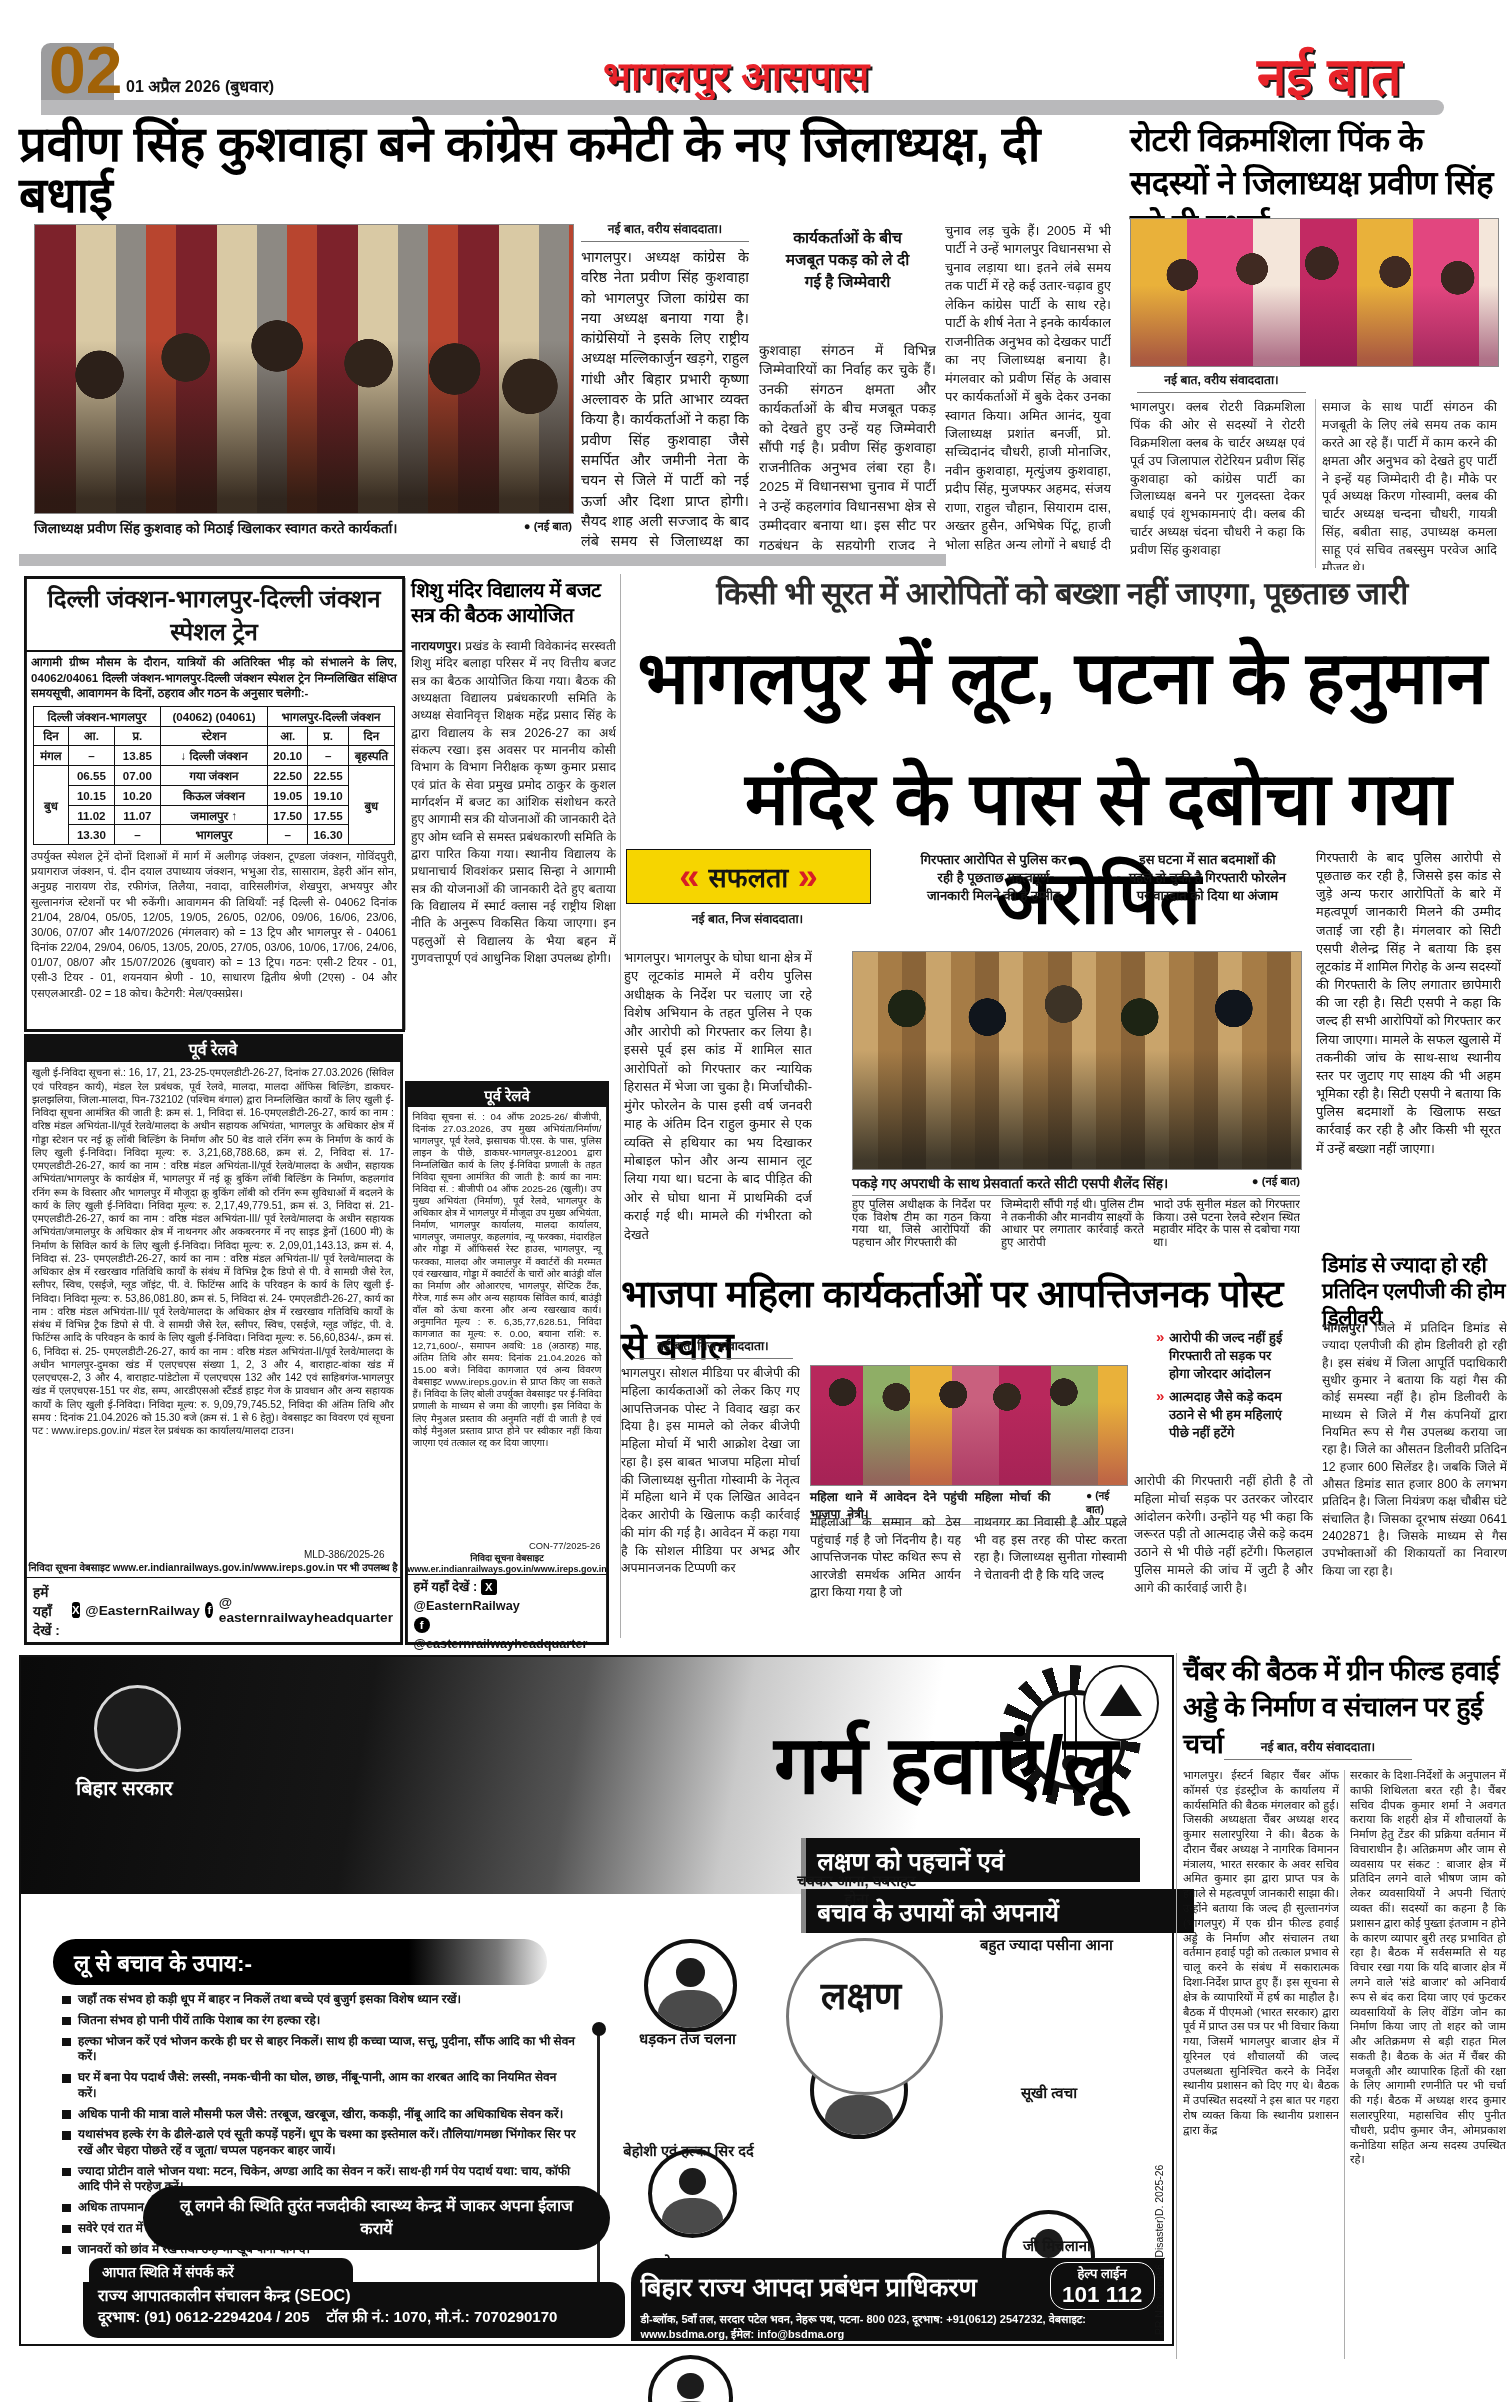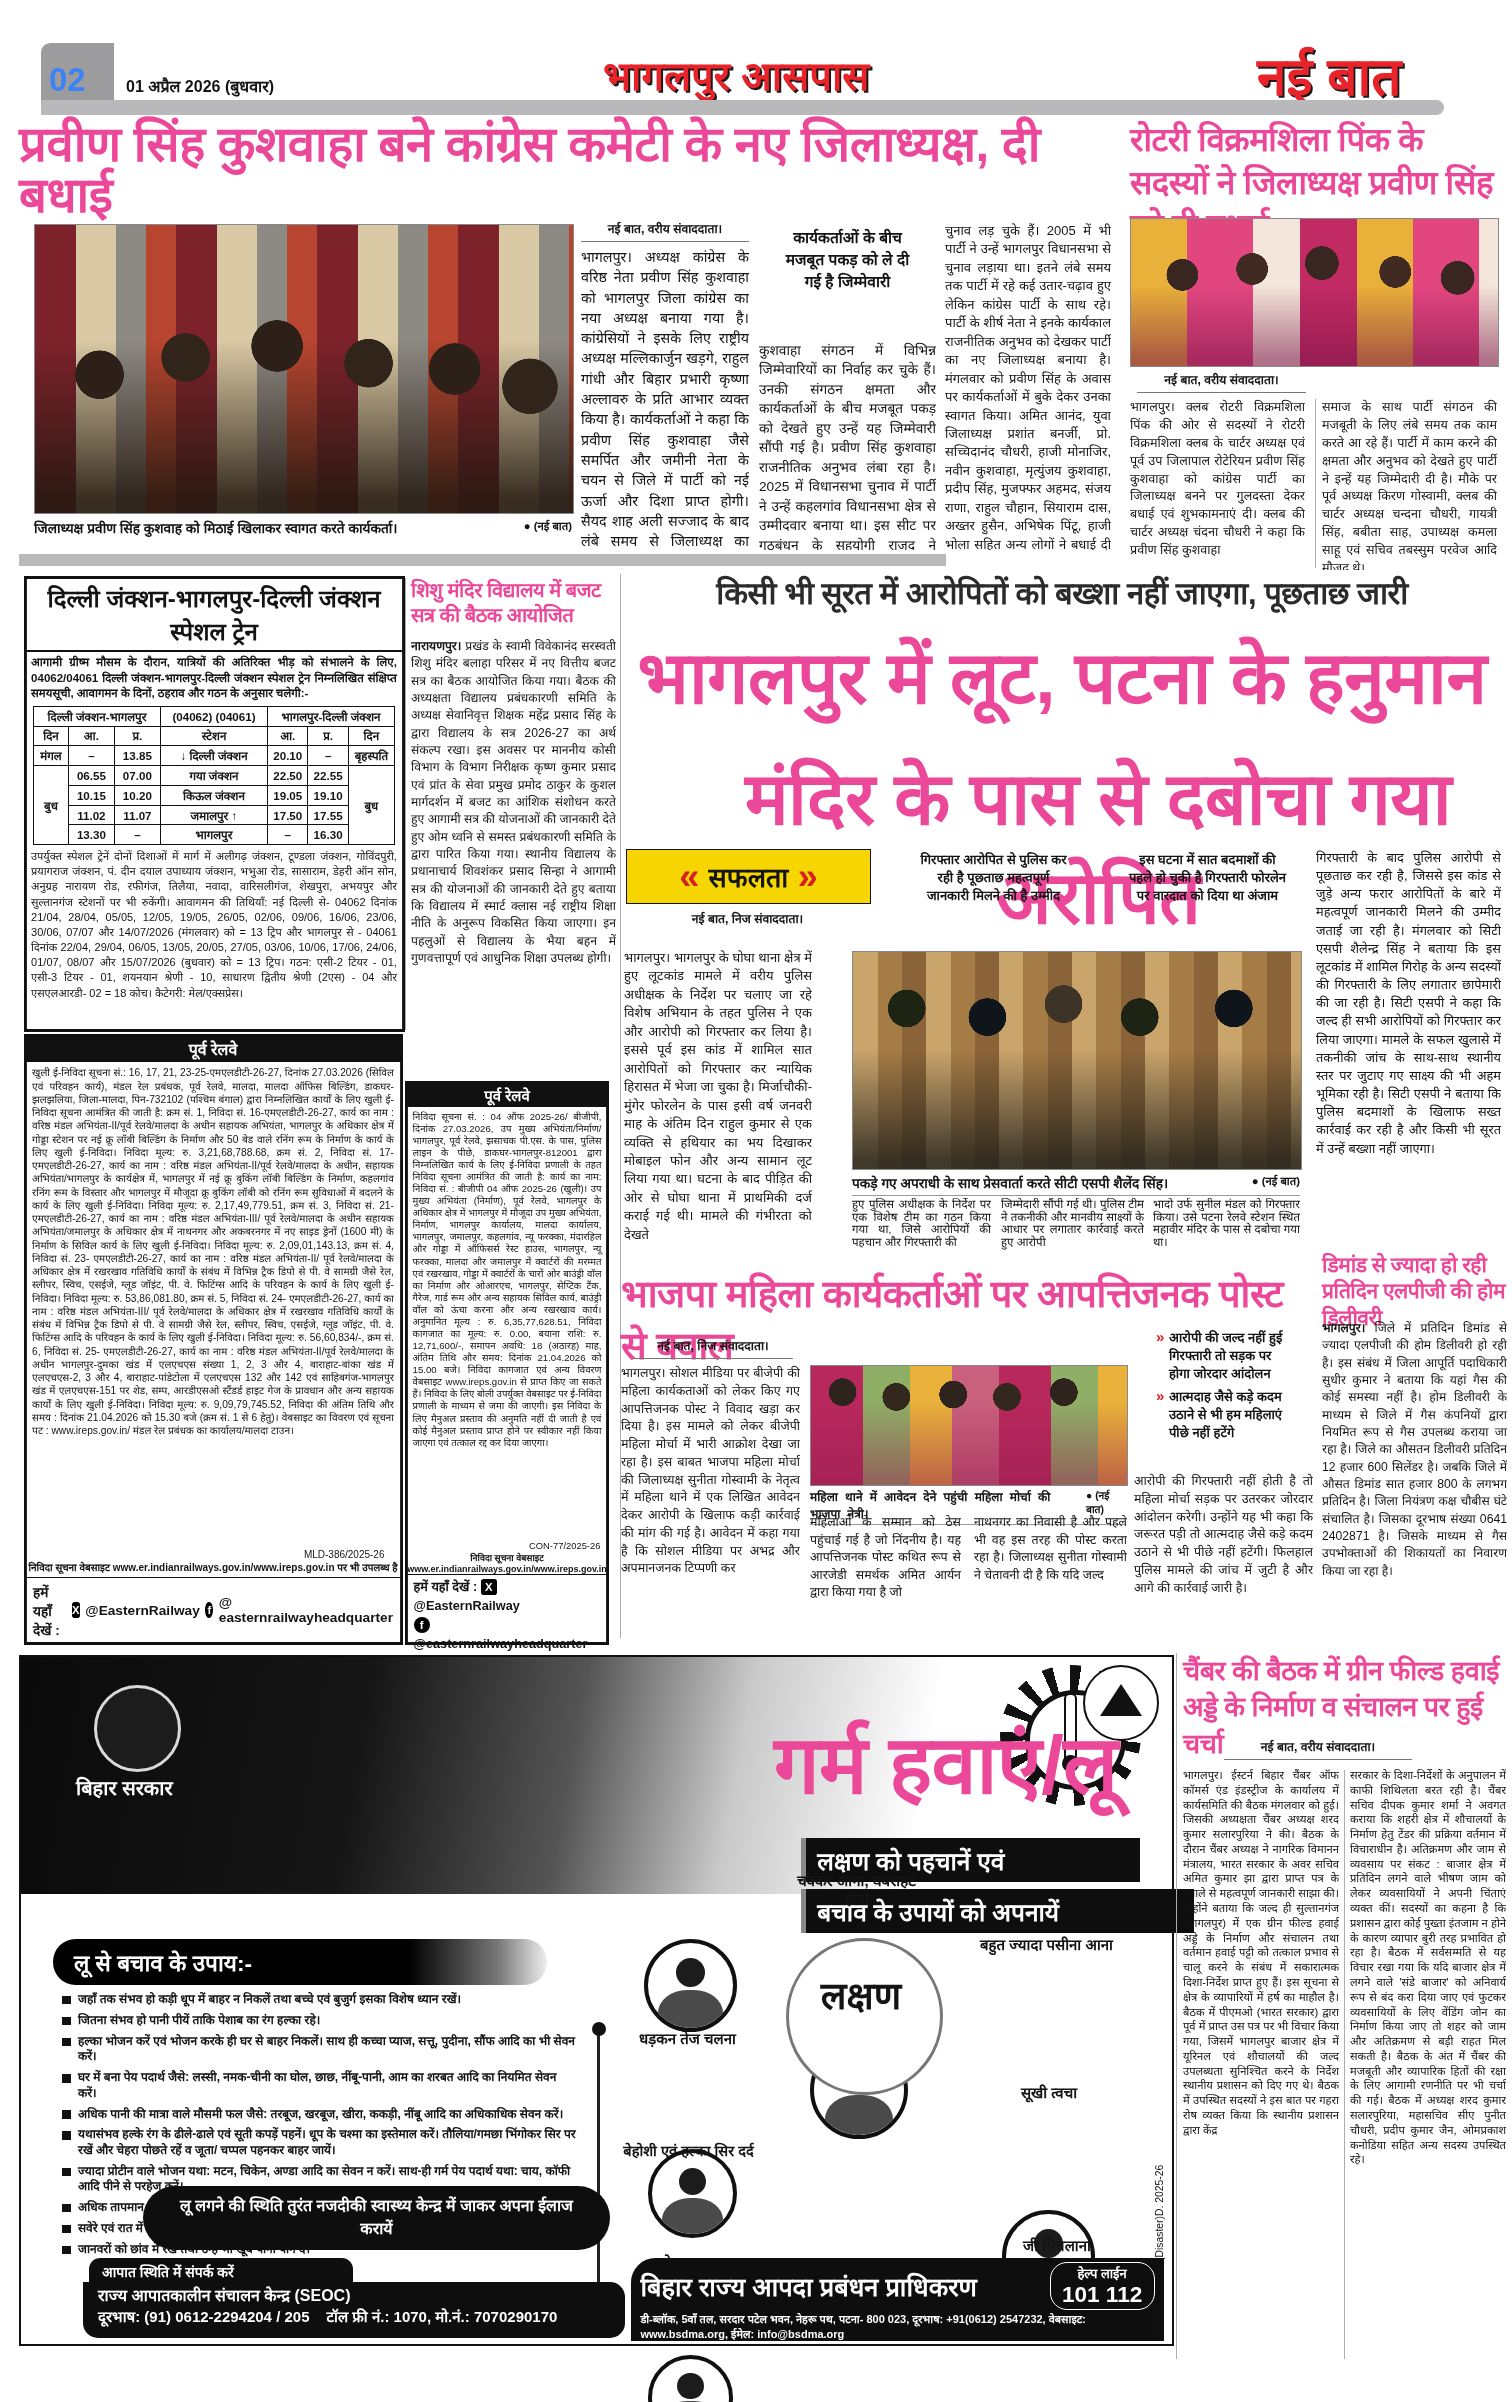--- a/index.html
+++ b/index.html
@@ -9,21 +9,21 @@
   .just{text-align:justify;text-justify:inter-word;}
   .clip{overflow:hidden;}
   .b{font-weight:bold;}
   .ctr{text-align:center;}
   .red{color:#e01f26;}
   .news{line-height:1.42;}
   
   .graybar{background:#b9b9bb;}
   .masthead{color:#e8232a;font-weight:bold;text-shadow:1.9px 1.9px 0 #1a1a1a;}
   
-  .hl{font-weight:bold;color:#ec4899;letter-spacing:-0.5px;}
+  .hl{font-weight:bold;color:#000000;letter-spacing:-0.5px;}
   .byline{font-size:12.2px;font-weight:bold;text-align:center;border-bottom:1.4px solid #777;padding-bottom:3.8px;}
   .cap{font-size:13.7px;font-weight:bold;}
   .credit{font-size:11.3px;font-weight:bold;}
   
   .photo{border:0.9px solid #888;}
   .ph-lead{background:
     radial-gradient(circle 24.5px at 12% 52%, #2c2019 98%, transparent),
     radial-gradient(circle 24.5px at 28% 46%, #31241b 98%, transparent),
     radial-gradient(circle 26px at 45% 42%, #2c2019 98%, transparent),
     radial-gradient(circle 24.5px at 62% 48%, #31241b 98%, transparent),
@@ -86,21 +86,21 @@
   .sun .core{position:absolute;left:18%;top:18%;width:64%;height:64%;border-radius:50%;background:#fff;border:5.6px solid #111;}
   .thermo{position:absolute;width:9.4px;background:#fff;border:2.8px solid #111;border-radius:5.6px;}
   .thermo .bulb{position:absolute;left:50%;bottom:-11.3px;width:17px;height:17px;margin-left:-8.5px;border-radius:50%;background:#111;}
   .vrule{background:#adadad;width:0.9px;}
 </style>
 </head>
 <body>
 
 <div class="abs" style="left:0;top:0;width:1512px;height:118px;">
   <div class="abs" style="left:41px;top:43px;width:73px;height:70px;background:#9c9c9e;border-radius:9.4px 0 0 9.4px;"></div>
-  <div class="abs b" style="left:49px;top:61px;font-size:33px;color:#3b82f6;">02</div>
+  <div class="abs b" style="left:49px;top:32px;font-size:66px;color:#a16207;">02</div>
   <div class="abs b" style="left:126px;top:75px;font-size:16px;">01 अप्रैल 2026 (बुधवार)</div>
   <div class="abs masthead" style="left:603px;top:47px;font-size:40px;">भागलपुर आसपास</div>
   <div class="abs masthead" style="left:1257px;top:38px;font-size:53px;">नई बात</div>
   <div class="abs graybar" style="left:41px;top:100px;width:1403px;height:15px;border-radius:0 7.5px 7.5px 0;"></div>
 </div>
 
 <div>
   <div class="abs hl" style="left:19px;top:119px;width:1092px;font-size:49px;line-height:1.05;">प्रवीण सिंह कुशवाहा बने कांग्रेस कमेटी के नए जिलाध्यक्ष, दी बधाई</div>
   <div class="abs photo ph-lead" style="left:34px;top:224px;width:538px;height:288px;"></div>
   <div class="abs" style="left:34px;top:518px;width:538px;display:flex;justify-content:space-between;">

